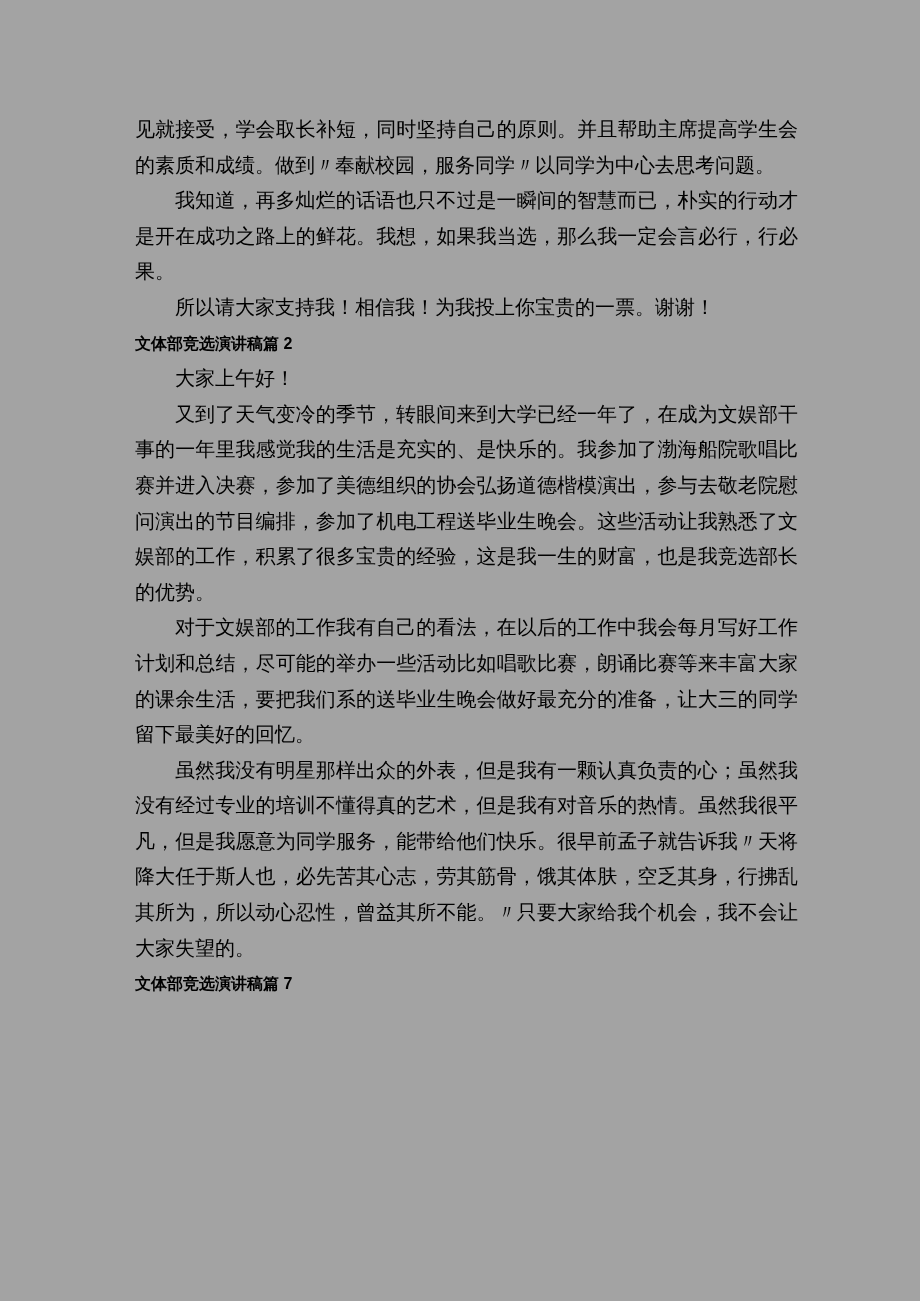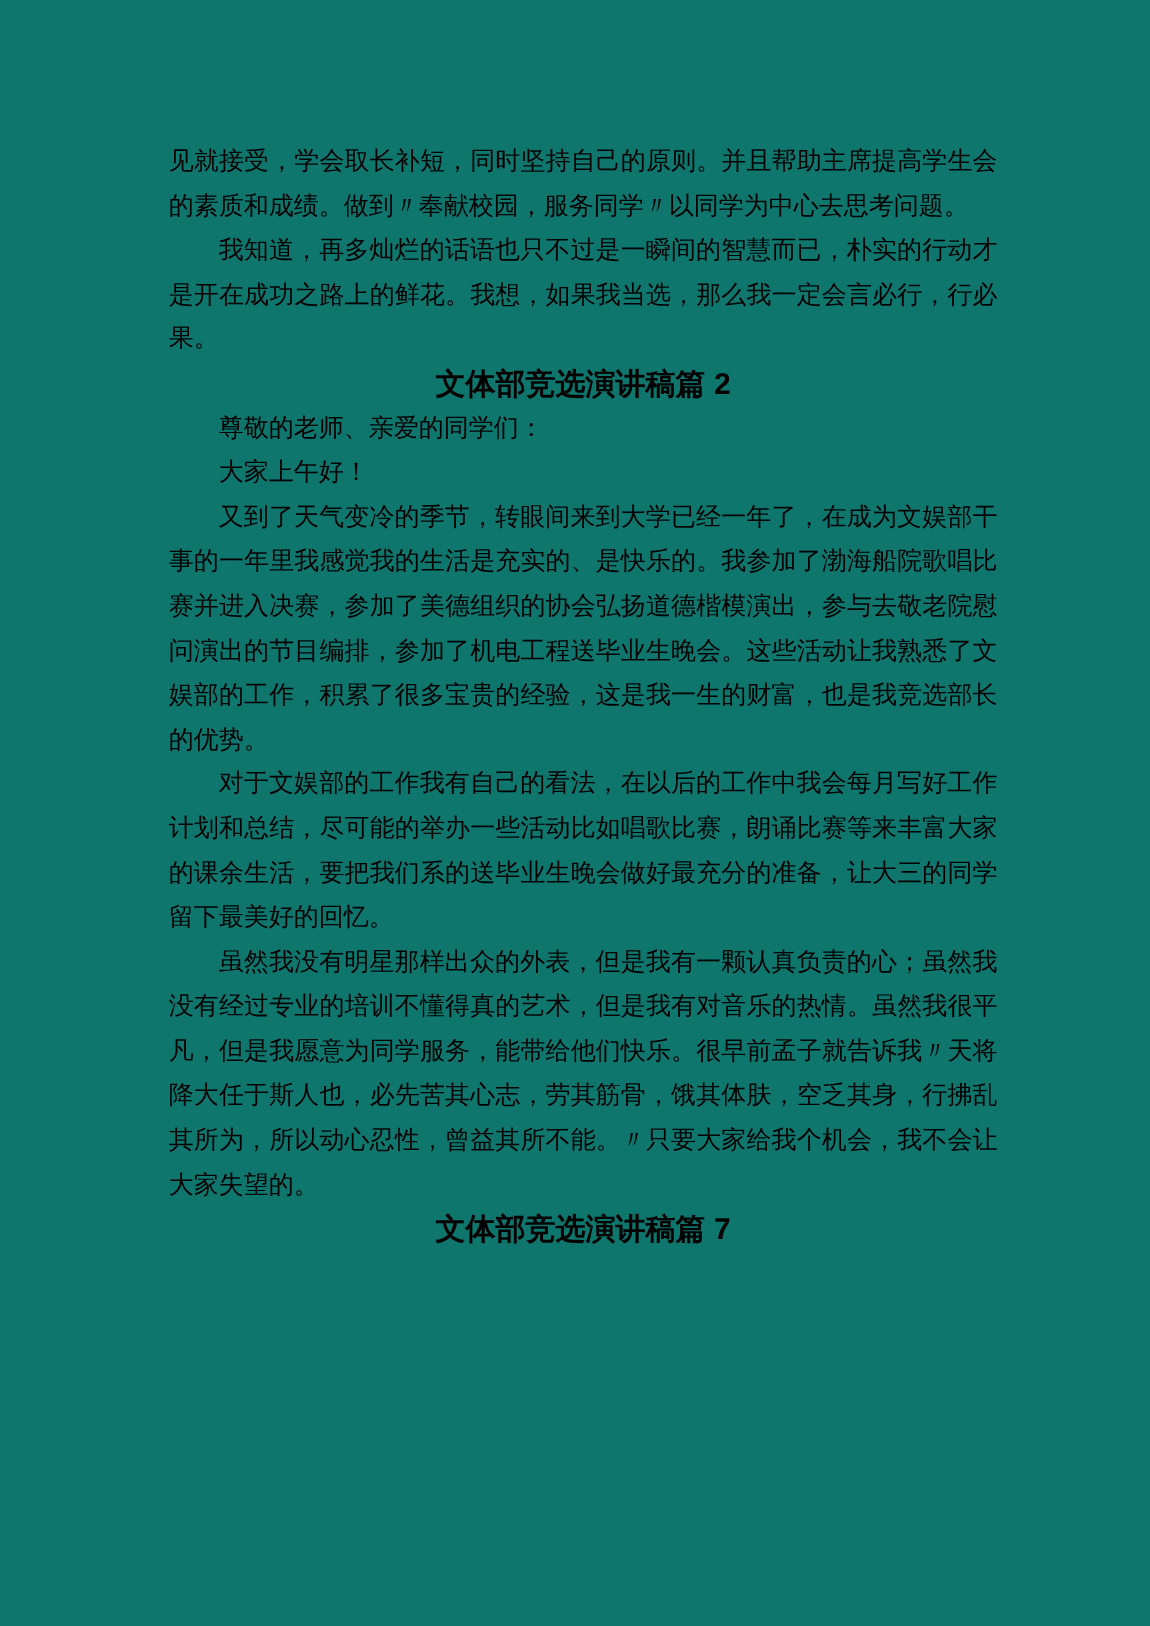--- a/index.html
+++ b/index.html
@@ -10,50 +10,50 @@
   body {
     width: 920px;
     height: 1301px;
     overflow: hidden;
   }
   .page {
     box-sizing: border-box;
     width: 920px;
     height: 1301px;
     padding: 112px 122px 0 135px;
-    background: #0f766e;
+    background: #a3a3a3;
     color: #000000;
     font-family: "Liberation Sans", "DejaVu Sans", sans-serif;
     font-size: 20px;
     line-height: 35.6px;
   }
   .para {
     margin: 0;
     padding: 0;
     text-align: justify;
     text-justify: inter-ideograph;
     word-break: break-all;
   }
   .indent {
     text-indent: 2em;
   }
   .heading {
     margin: 0;
     padding: 0;
-    font-size: 24px;
+    font-size: 16px;
     font-weight: bold;
-    text-align: center;
+    text-align: left;
   }
 </style>
 </head>
 <body>
 
 <div class="page">
   <p class="para">见就接受，学会取长补短，同时坚持自己的原则。并且帮助主席提高学生会的素质和成绩。做到〃奉献校园，服务同学〃以同学为中心去思考问题。</p>
   <p class="para indent">我知道，再多灿烂的话语也只不过是一瞬间的智慧而已，朴实的行动才是开在成功之路上的鲜花。我想，如果我当选，那么我一定会言必行，行必果。</p>
+  <p class="para indent">所以请大家支持我！相信我！为我投上你宝贵的一票。谢谢！</p>
   <h2 class="heading">文体部竞选演讲稿篇 2</h2>
-  <p class="para indent">尊敬的老师、亲爱的同学们：</p>
   <p class="para indent">大家上午好！</p>
   <p class="para indent">又到了天气变冷的季节，转眼间来到大学已经一年了，在成为文娱部干事的一年里我感觉我的生活是充实的、是快乐的。我参加了渤海船院歌唱比赛并进入决赛，参加了美德组织的协会弘扬道德楷模演出，参与去敬老院慰问演出的节目编排，参加了机电工程送毕业生晚会。这些活动让我熟悉了文娱部的工作，积累了很多宝贵的经验，这是我一生的财富，也是我竞选部长的优势。</p>
   <p class="para indent">对于文娱部的工作我有自己的看法，在以后的工作中我会每月写好工作计划和总结，尽可能的举办一些活动比如唱歌比赛，朗诵比赛等来丰富大家的课余生活，要把我们系的送毕业生晚会做好最充分的准备，让大三的同学留下最美好的回忆。</p>
   <p class="para indent">虽然我没有明星那样出众的外表，但是我有一颗认真负责的心；虽然我没有经过专业的培训不懂得真的艺术，但是我有对音乐的热情。虽然我很平凡，但是我愿意为同学服务，能带给他们快乐。很早前孟子就告诉我〃天将降大任于斯人也，必先苦其心志，劳其筋骨，饿其体肤，空乏其身，行拂乱其所为，所以动心忍性，曾益其所不能。〃只要大家给我个机会，我不会让大家失望的。</p>
   <h2 class="heading">文体部竞选演讲稿篇 7</h2>
 </div>
 
 </body></html>

